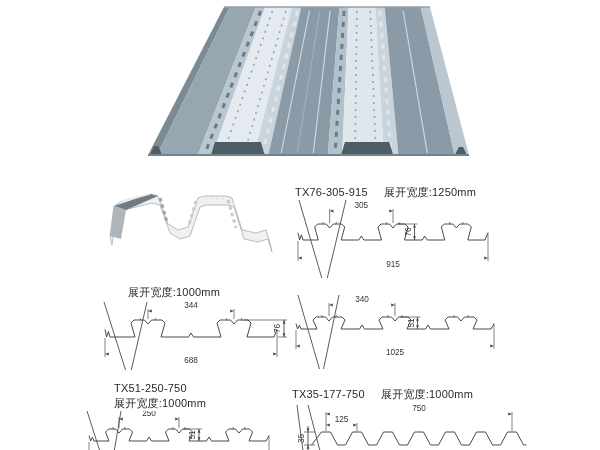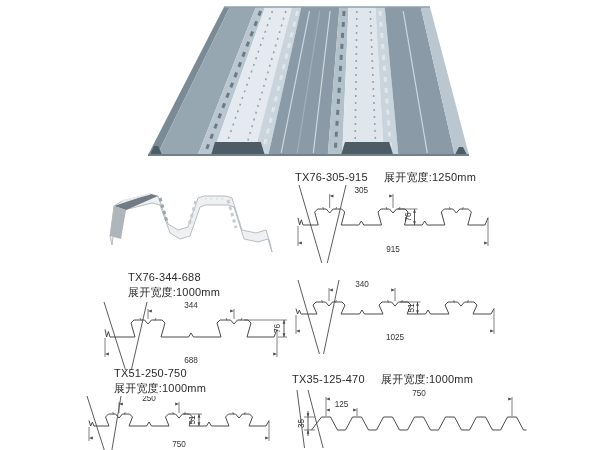--- a/index.html
+++ b/index.html
@@ -1,19 +1,19 @@
 <!DOCTYPE html>
 <html><head>
 <meta charset="utf-8">
 <style>
   html,body{margin:0;padding:0;background:#fff;}
   .page{position:relative;width:600px;height:450px;background:#ffffff;overflow:hidden;
         font-family:"Liberation Sans",sans-serif;}
   .photo{position:absolute;}
-  .dg{position:absolute;}
+  .dg{position:absolute;margin-top:15px;}
   .dg-title{font-size:11px;color:#2a2a2a;line-height:15px;letter-spacing:.2px;white-space:nowrap;}
   .dg-title .unfold{margin-left:13px;}
   .dg-title.stacked .model,.dg-title.stacked .unfold{display:block;margin-left:0;}
   svg{display:block;}
 </style>
 </head>
 <body>
 
 <div class="page">
 
@@ -104,21 +104,20 @@
           <line x1="10" y1="200" x2="58" y2="undefined" stroke="#4a4a4a" stroke-width="0.9"></line>
           <polygon points="10,58 13.8,56.6 13.8,59.4" fill="#4a4a4a"></polygon>
           <polygon points="200,58 196.2,56.6 196.2,59.4" fill="#4a4a4a"></polygon>
           <text x="105" y="67" font-size="8.2" fill="#333333" text-anchor="middle" font-family="&quot;Liberation Sans&quot;,sans-serif">915</text>
         </g>
       </svg>
   </div>
 
   <div class="dg" style="left:95px;top:270px;width:205px">
     <div class="dg-title stacked" style="padding-left:33px">
-      <span class="model">TX76-344-688</span>
       <span class="unfold">展开宽度:1000mm</span>
     </div>
     <svg id="svg-d2" width="205" height="68" viewBox="0 0 205 68" style="margin-top:2px">
         <g>
           <polyline points="10.0,27.4 11.6,35.0 13.4,29.5 15.0,35.0 40.0,35.0 36.0,21.0 39.0,18.0 49.5,18.0 53.0,22.0 56.5,18.0 67.0,18.0 70.0,21.0 66.0,35.0 93.5,35.0 96.0,31.0 98.5,35.0 126.0,35.0 122.0,21.0 125.0,18.0 135.5,18.0 139.0,22.0 142.5,18.0 153.0,18.0 156.0,21.0 152.0,35.0 179.0,35.0 182.0,27.4" fill="none" stroke="#4a4a4a" stroke-width="1" stroke-linejoin="round"></polyline>
           <line x1="45.18" y1="16" x2="45.98" y2="18.5" stroke="#4a4a4a" stroke-width="0.7"></line>
           <line x1="60.82" y1="16" x2="60.02" y2="18.5" stroke="#4a4a4a" stroke-width="0.7"></line>
           <line x1="131.18" y1="16" x2="131.98000000000002" y2="18.5" stroke="#4a4a4a" stroke-width="0.7"></line>
           <line x1="146.82" y1="16" x2="146.01999999999998" y2="18.5" stroke="#4a4a4a" stroke-width="0.7"></line>
         </g>
@@ -222,21 +221,21 @@
           <line x1="10" y1="190" x2="42" y2="undefined" stroke="#4a4a4a" stroke-width="0.9"></line>
           <polygon points="10,42 13.8,40.6 13.8,43.4" fill="#4a4a4a"></polygon>
           <polygon points="190,42 186.2,40.6 186.2,43.4" fill="#4a4a4a"></polygon>
           <text x="100" y="51" font-size="8.2" fill="#333333" text-anchor="middle" font-family="&quot;Liberation Sans&quot;,sans-serif">750</text>
         </g>
       </svg>
   </div>
 
   <div class="dg" style="left:288px;top:372px;width:245px">
     <div class="dg-title" style="padding-left:4px">
-      <span class="model">TX35-125-470</span>
+      <span class="model">TX35-177-750</span>
       <span class="unfold">展开宽度:1000mm</span>
     </div>
     <svg id="svg-d5" width="245" height="58" viewBox="0 0 245 58" style="margin-top:3px">
         <g>
           <polyline points="23.5,40 33.5,27 42.5,27 49.5,40 57.5,40 64.5,27 73.5,27 80.5,40 88.5,40 95.5,27 104.5,27 111.5,40 119.5,40 126.5,27 135.5,27 142.5,40 150.5,40 157.5,27 166.5,27 173.5,40 181.5,40 188.5,27 197.5,27 204.5,40 212.5,40 219.5,27 228.5,27 235.5,40 238.5,40" fill="none" stroke="#4a4a4a" stroke-width="1" stroke-linejoin="round"></polyline>
         </g>
         <g>
           <line x1="38" y1="7" x2="38" y2="26" stroke="#4a4a4a" stroke-width="0.7"></line>
           <line x1="224" y1="7" x2="224" y2="26" stroke="#4a4a4a" stroke-width="0.7"></line>
           <line x1="38" y1="224" x2="9" y2="undefined" stroke="#4a4a4a" stroke-width="0.9"></line>

